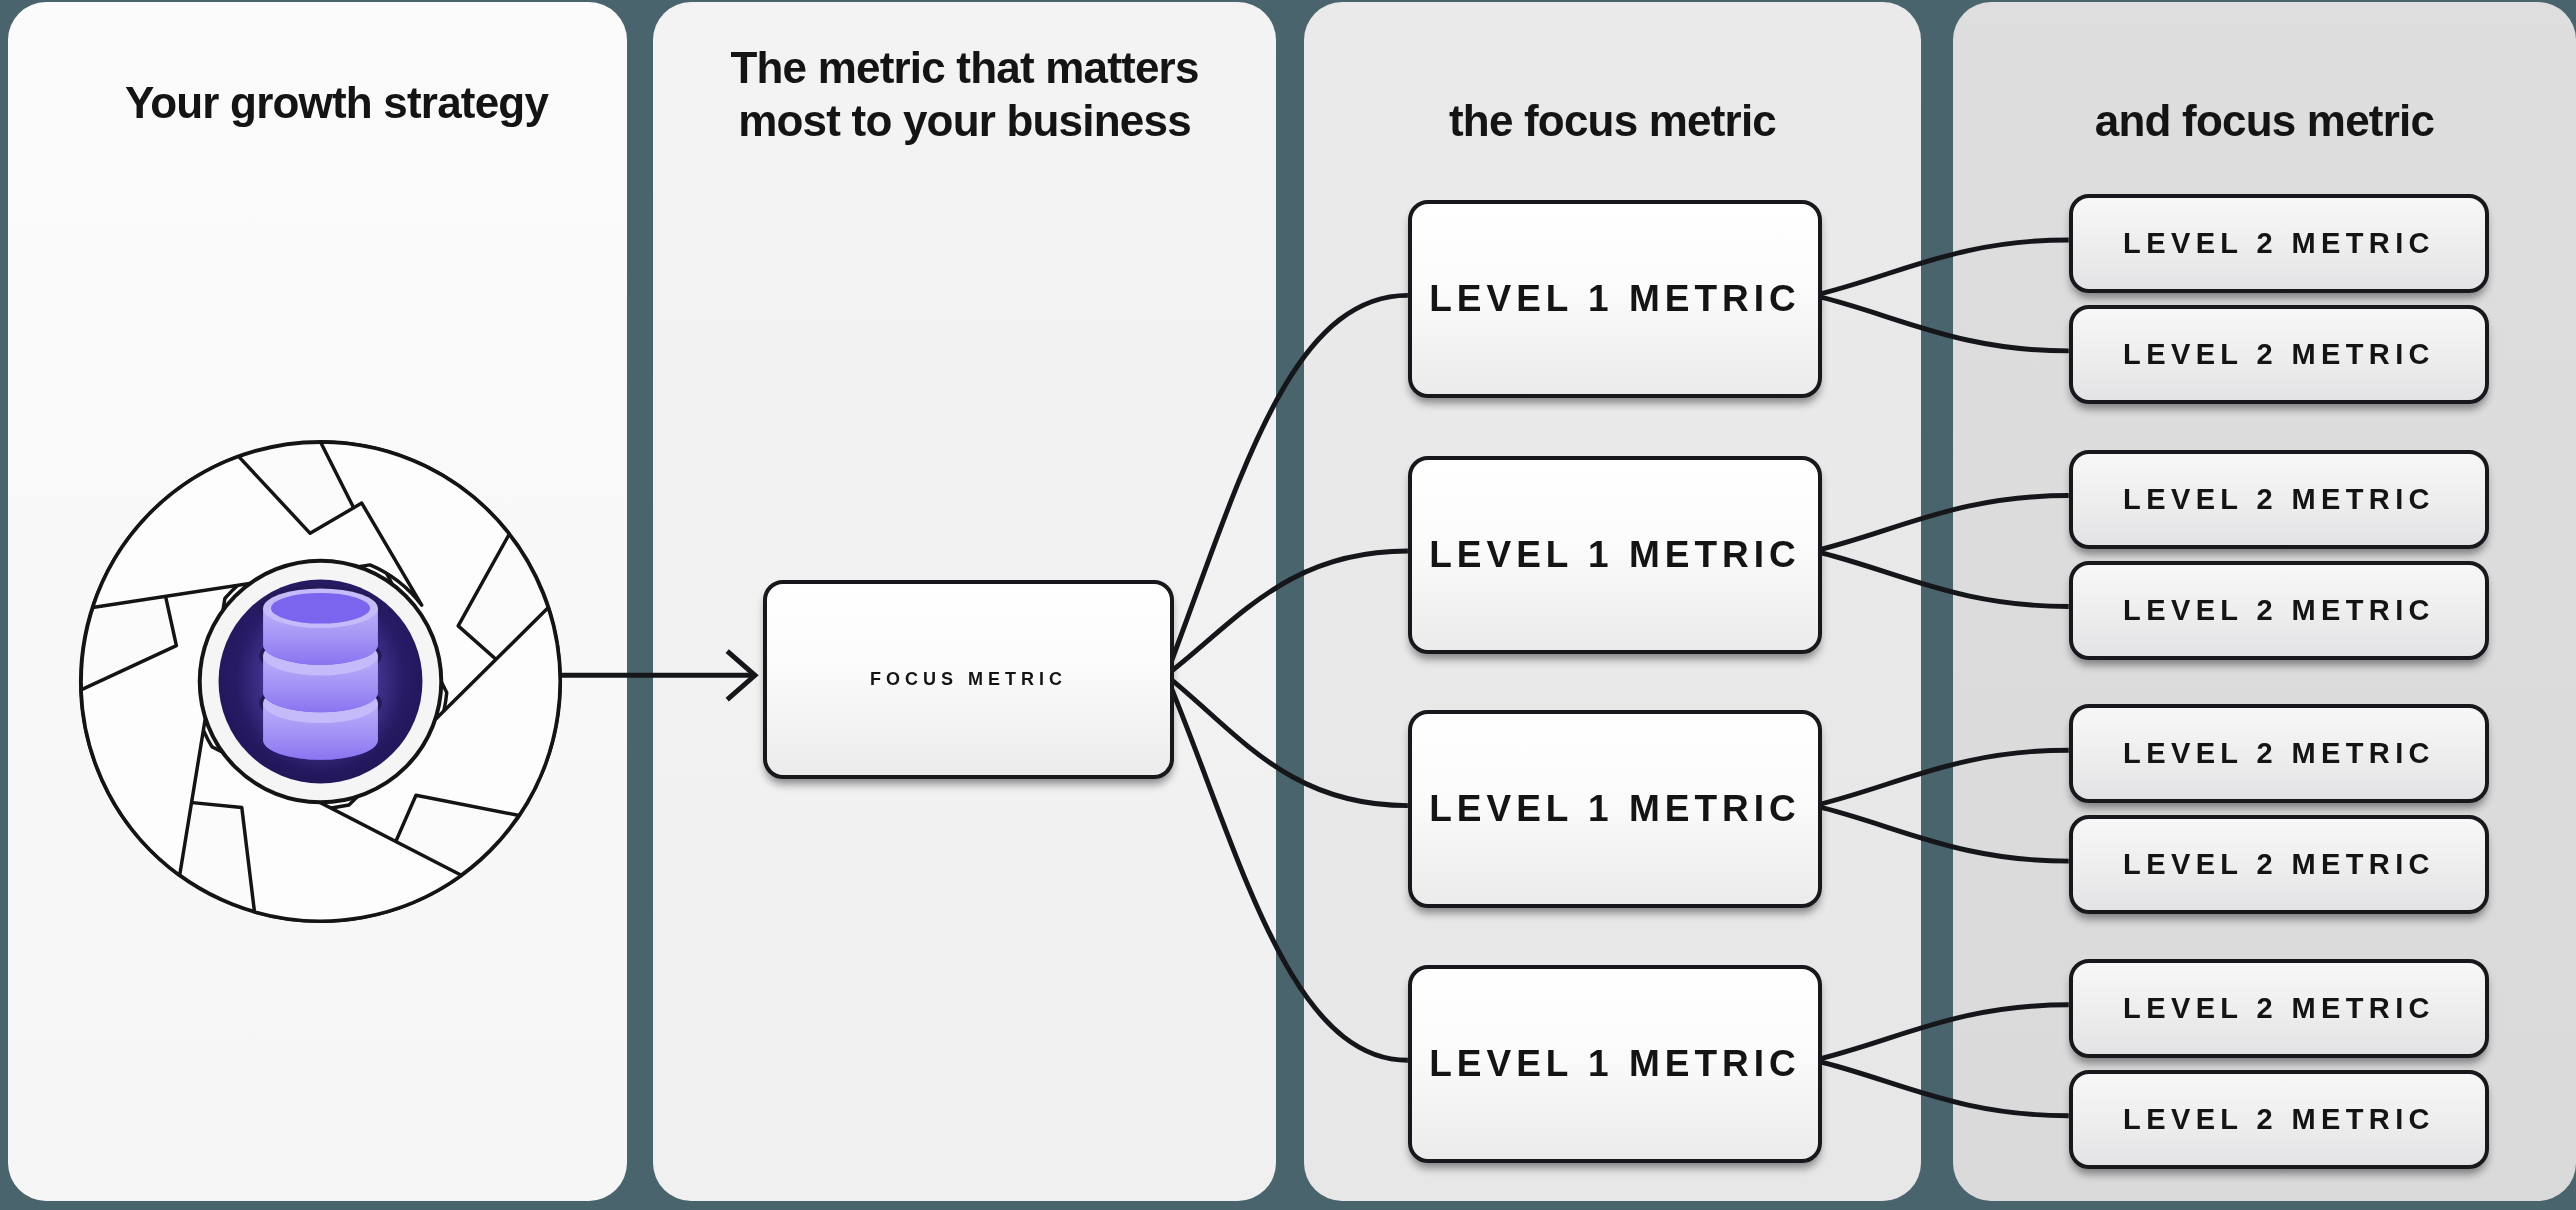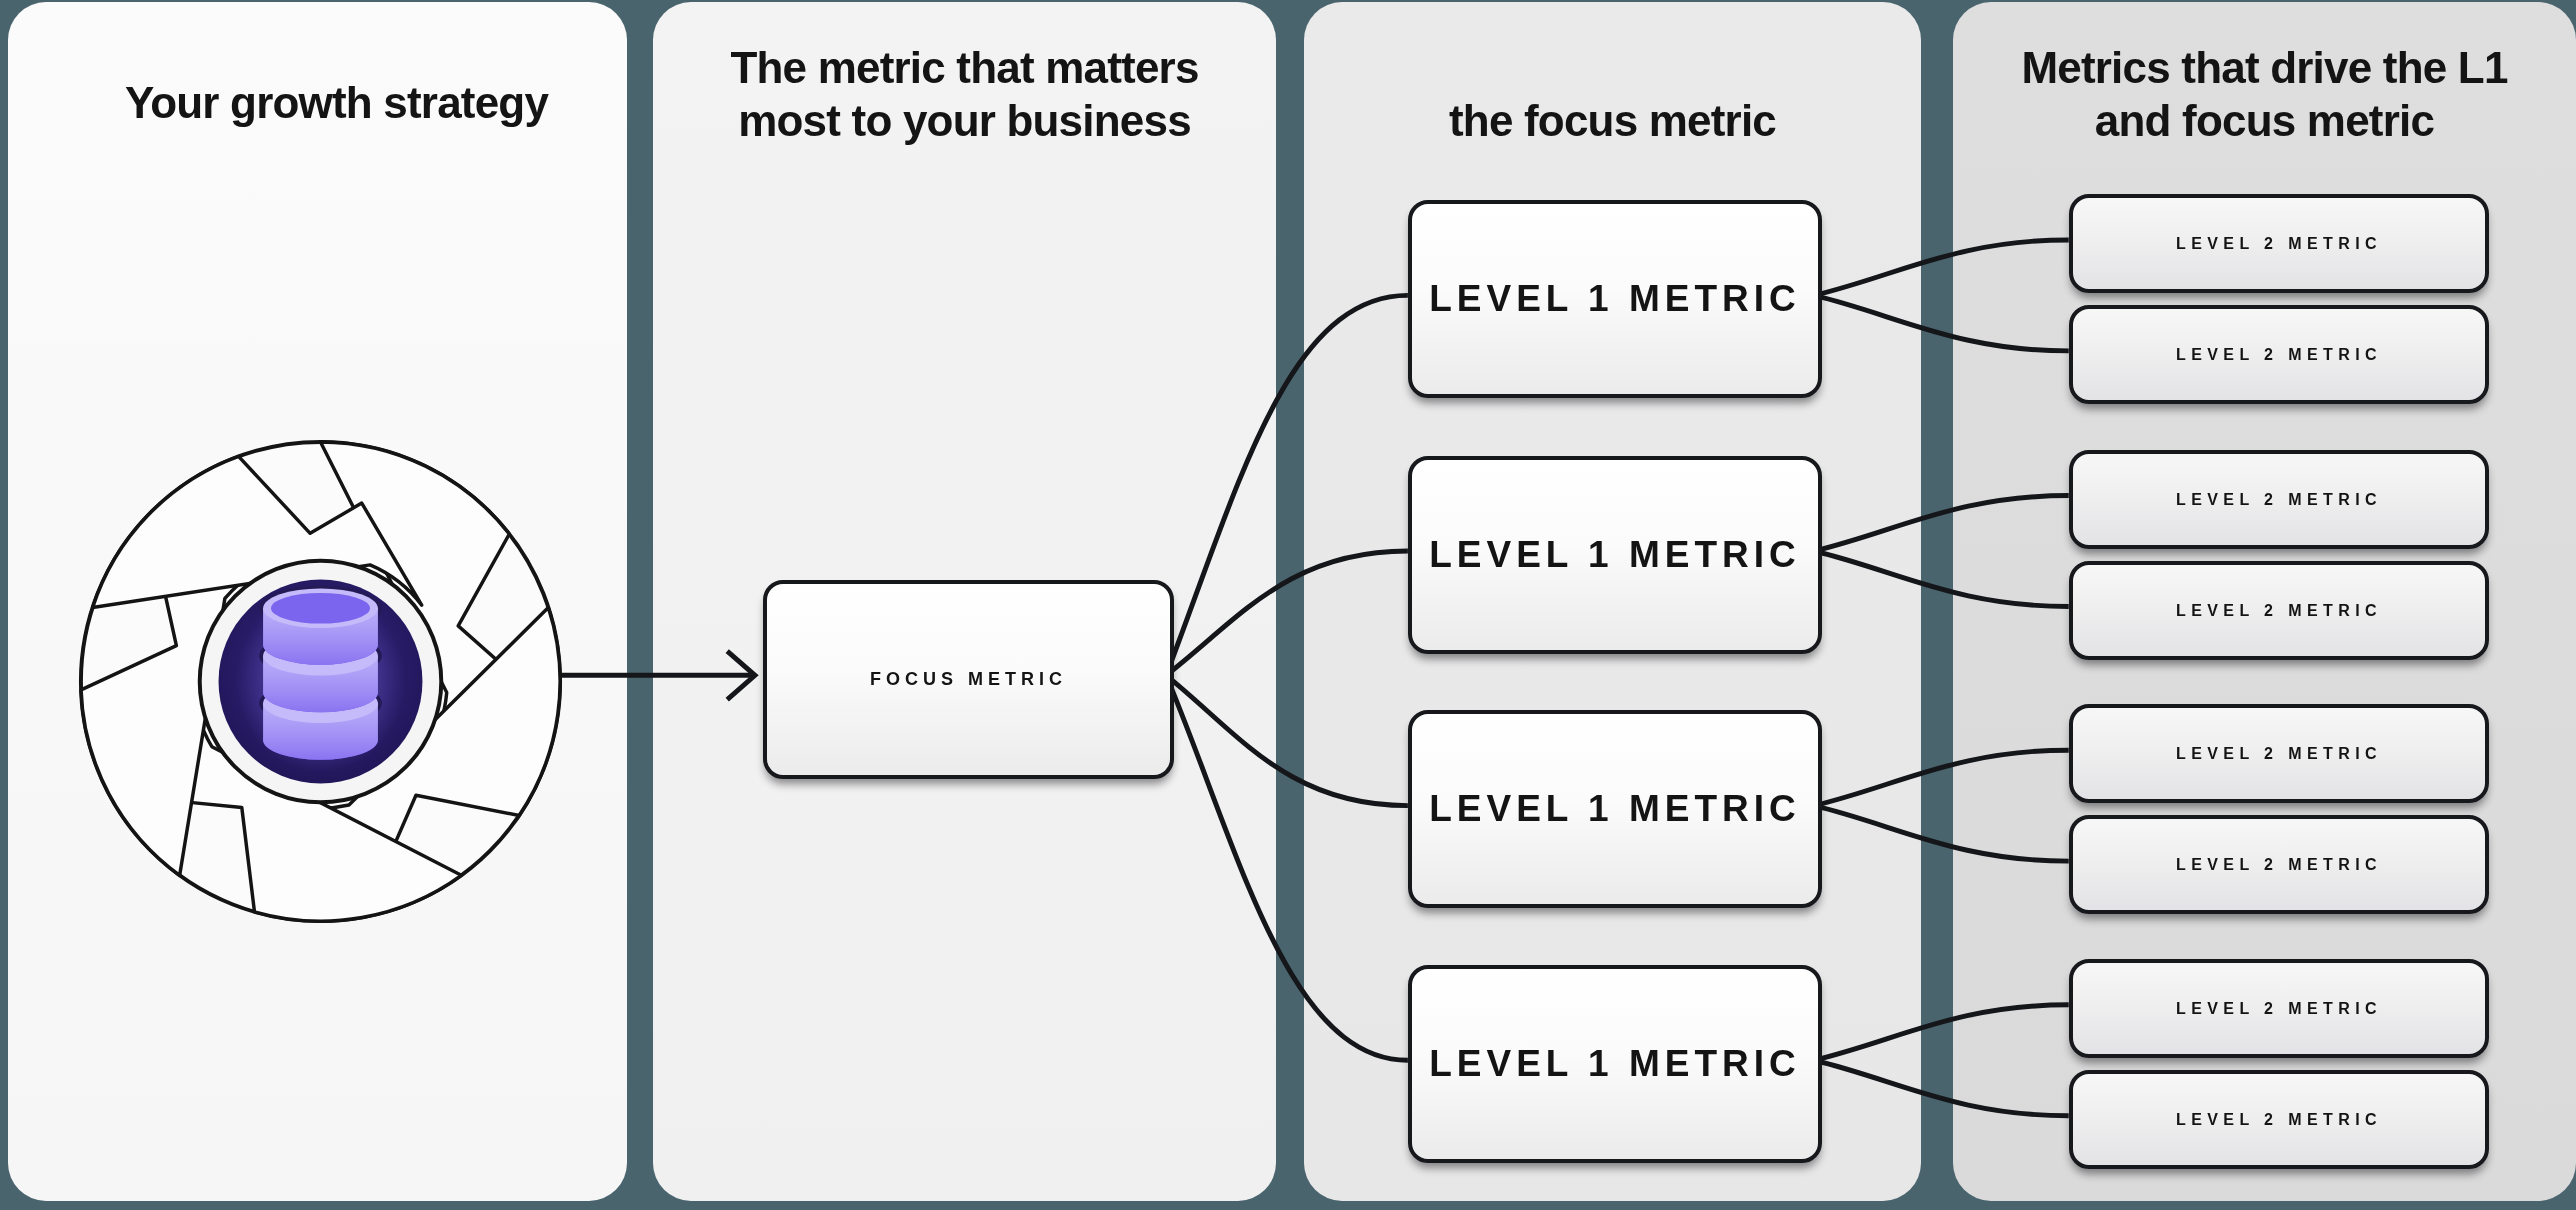--- a/index.html
+++ b/index.html
@@ -22,21 +22,21 @@
   .node{
     position:absolute;display:flex;align-items:center;justify-content:center;
     border:4px solid #17181c;border-radius:20px;
     background:linear-gradient(180deg,#ffffff 0%,#fbfbfb 45%,#ebebec 100%);
     box-shadow:0 7px 9px -2px rgba(10,12,14,0.45);
     color:#141414;font-weight:700;text-align:center;
   }
   .node-focus{left:763px;top:580px;width:403px;height:191px;font-size:18px;letter-spacing:5px;}
   .node-l1{left:1408px;width:406px;height:190px;font-size:37px;letter-spacing:5px;text-align:center;}
   .node-l2{
-    left:2069px;width:412px;height:91px;font-size:16px;letter-spacing:5.4px;
+    left:2069px;width:412px;height:91px;font-size:29px;letter-spacing:5.4px;
     background:linear-gradient(180deg,#f7f7f8 0%,#efeff0 45%,#e3e3e5 100%);
   }
   .overlay{position:absolute;left:0;top:0;}
   .icon-wrap{position:absolute;left:73px;top:434px;width:495px;height:495px;}
 </style>
 </head>
 <body>
 
 <div class="stage">
 
@@ -52,21 +52,21 @@
     </div>
   </div>
   <div class="panel panel-3">
     <div class="title title-two">
       <br>
       <span>the focus metric</span>
     </div>
   </div>
   <div class="panel panel-4">
     <div class="title title-two">
-      <span>Metrics that drive the L1</span><br>
+      <br>
       <span>and focus metric</span>
     </div>
   </div>
 
   <svg class="overlay" width="2576" height="1211" viewBox="0 0 2600 1222">
     <g stroke="#14161a" stroke-width="5" fill="none">
 
       <g>
         <line x1="562" y1="681.5" x2="760" y2="681.5"></line>
         <path d="M 734 657 L 762 681.5 L 734 706" stroke-linejoin="miter"></path>

